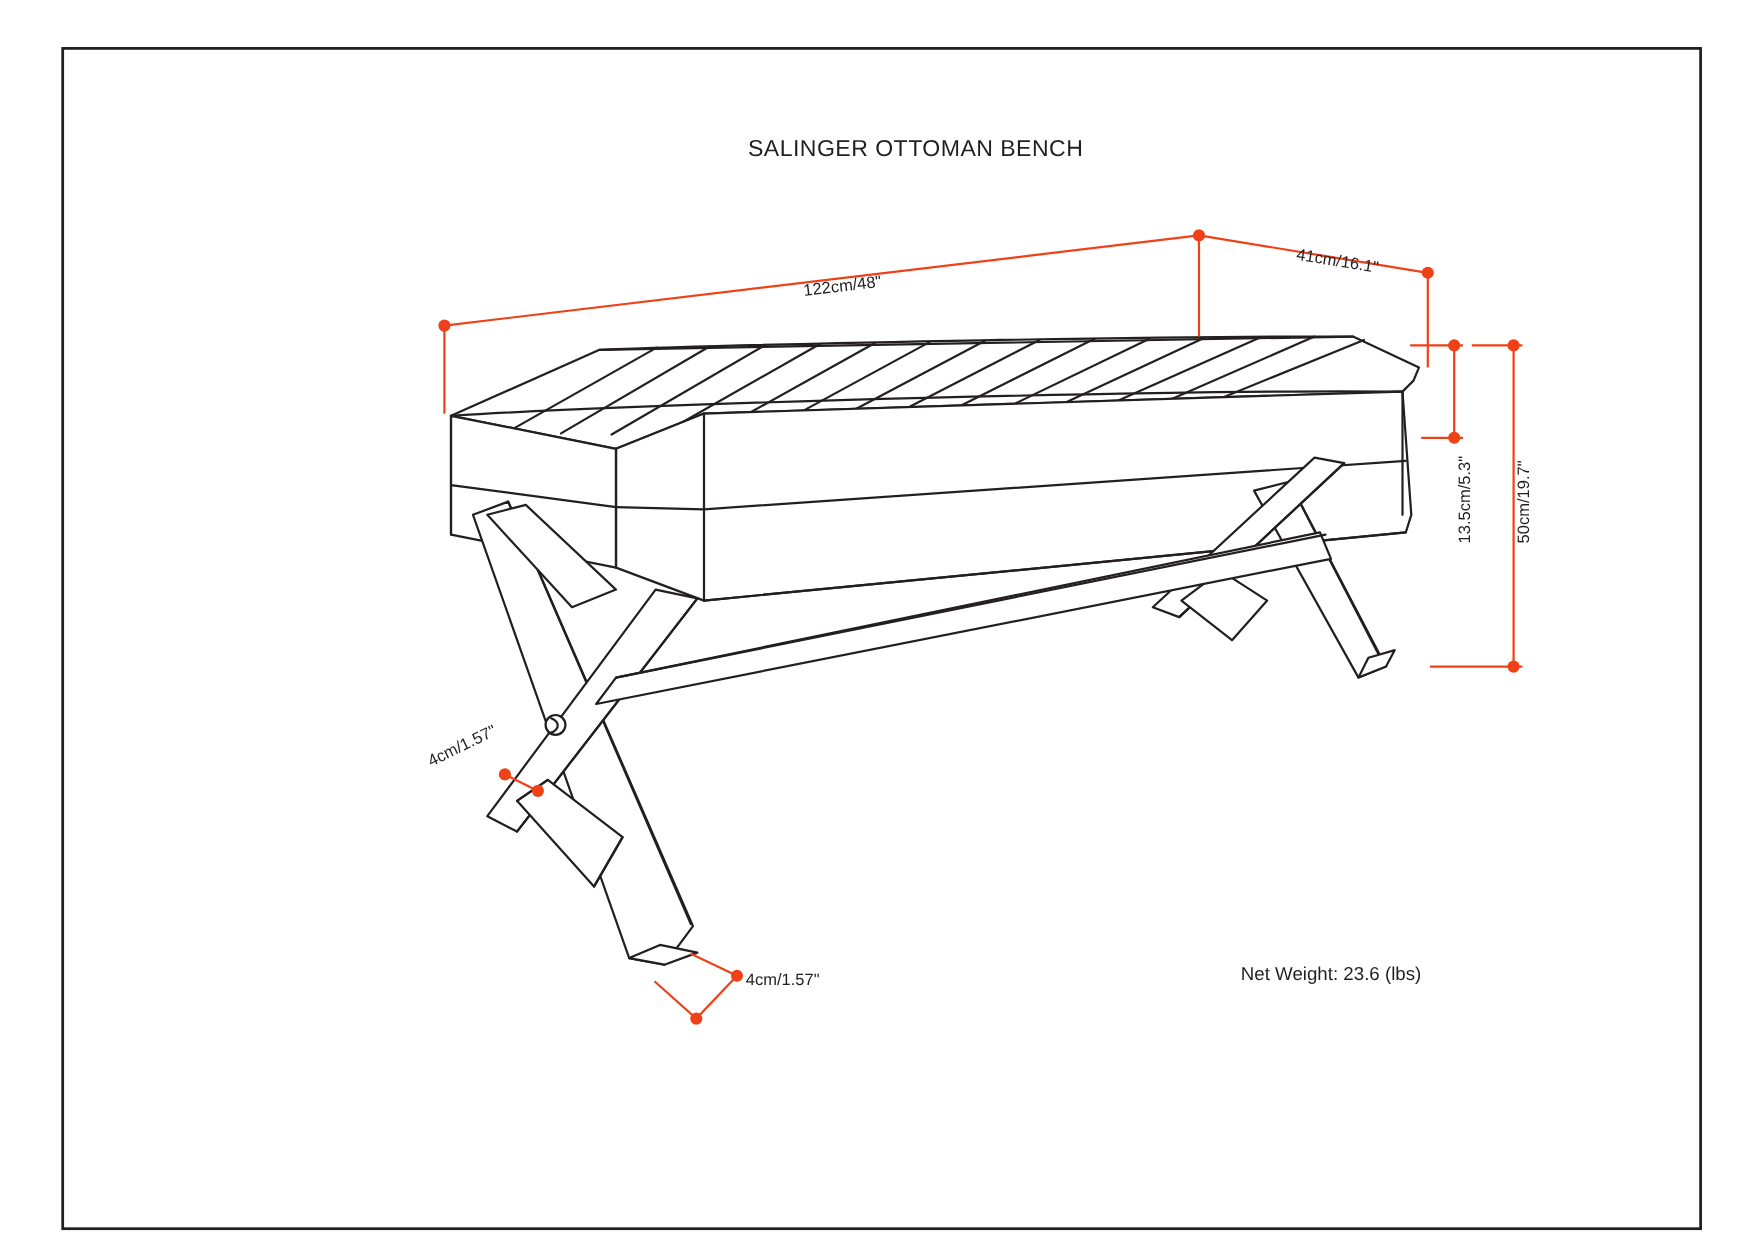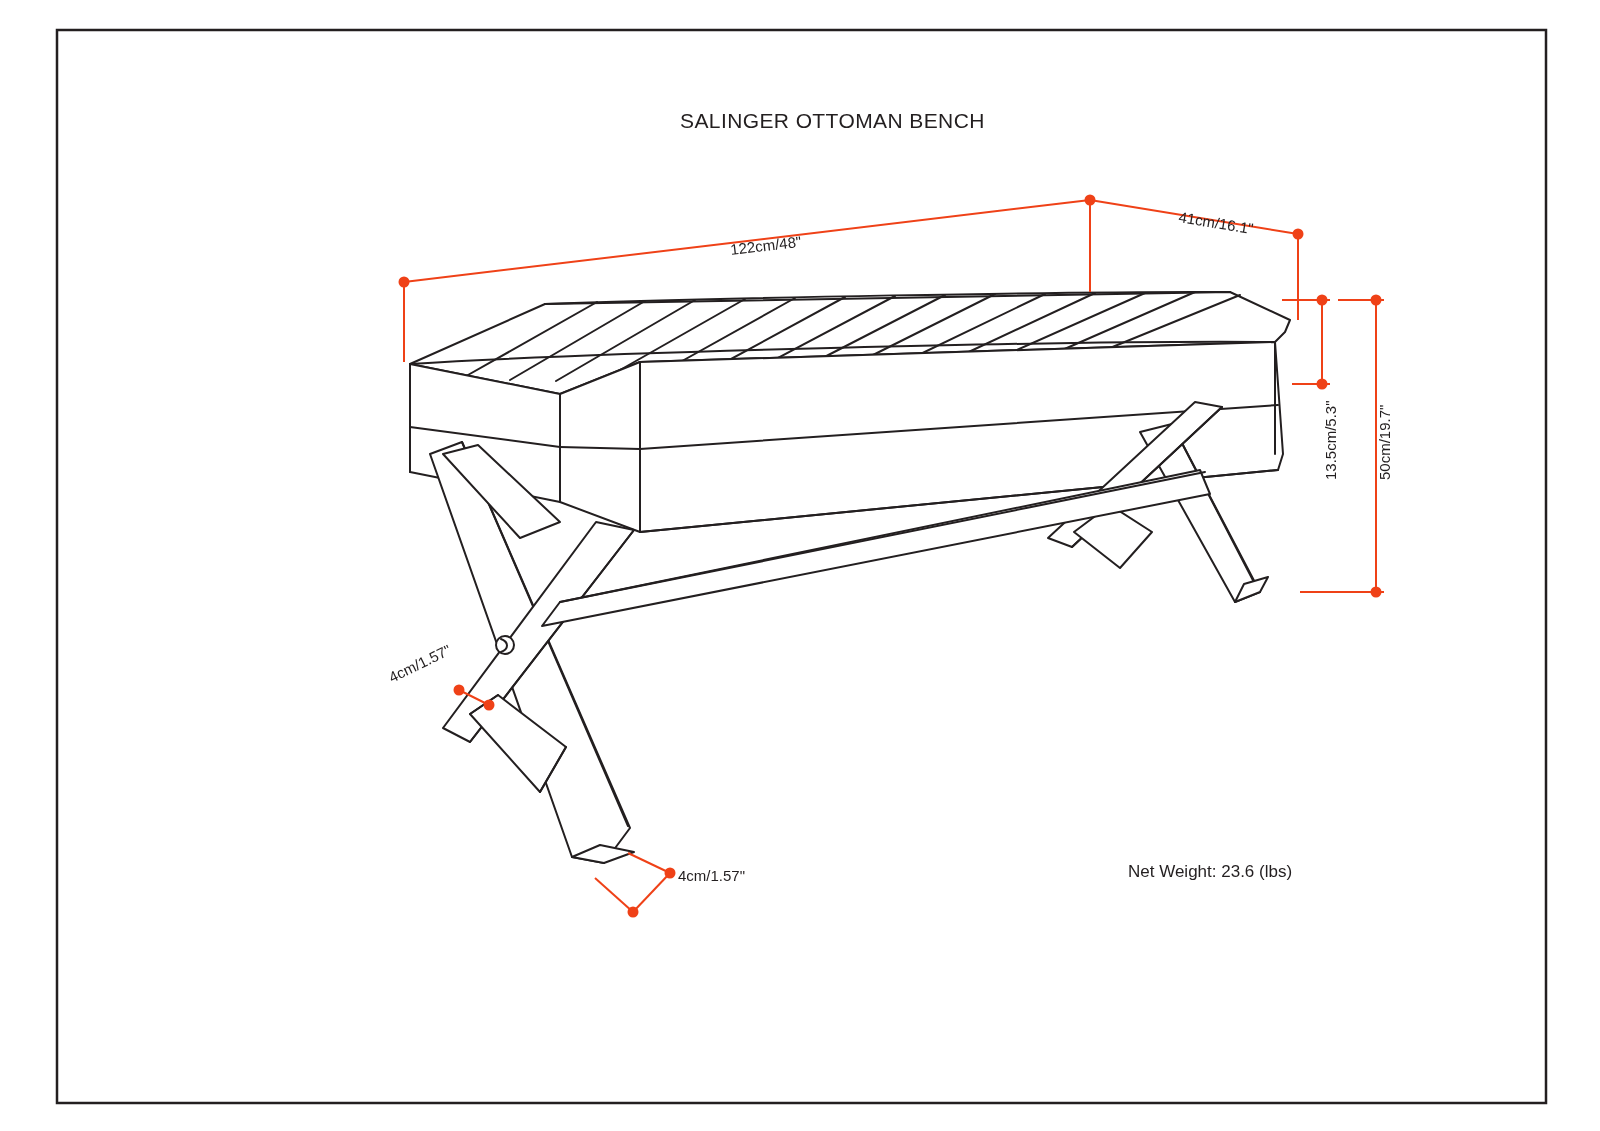--- a/index.html
+++ b/index.html
@@ -10,21 +10,21 @@
   body {
     width: 1600px;
     height: 1131px;
     font-family: "Liberation Sans", sans-serif;
     position: relative;
     overflow: hidden;
   }
   #sheet {
     position: absolute;
     left: 0;
-    top: 2px;
+    top: 16px;
     width: 1600px;
     height: 1053px;
     text-decoration: underline;
   }
   .svg-root {
     display: block;
   }
   text {
     font-family: "Liberation Sans", sans-serif;
     fill: #231f20;

